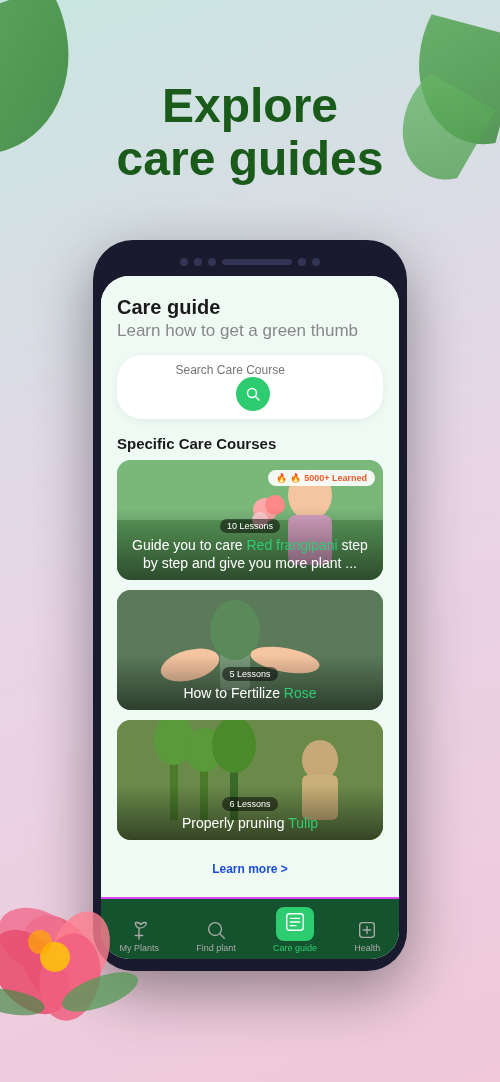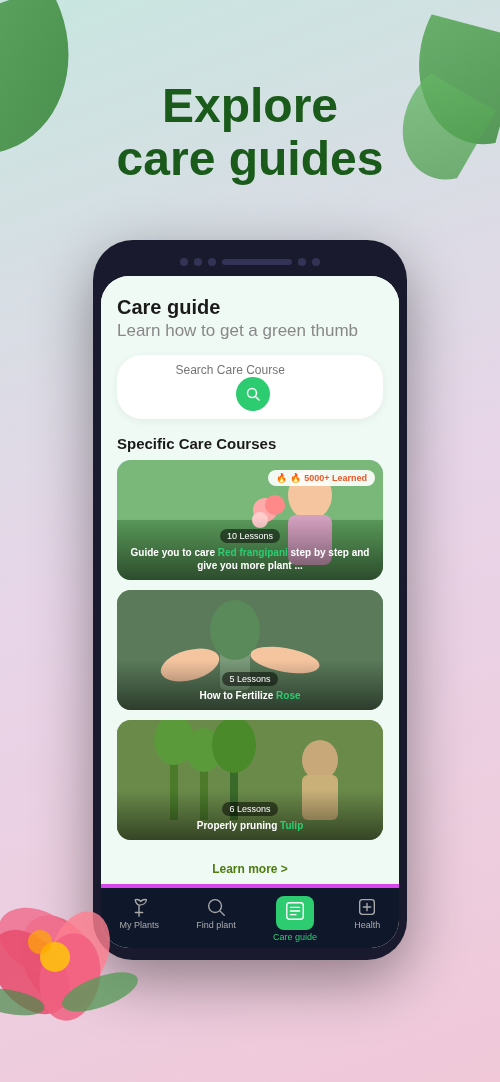--- a/index.html
+++ b/index.html
@@ -184,23 +184,23 @@
     .lessons-badge {
       display: inline-block;
       background: rgba(0,0,0,0.5);
       color: white;
       font-size: 9px;
       padding: 2px 7px;
       border-radius: 10px;
       margin-bottom: 3px;
     }
     .card-desc {
-      font-size: 10px;
+      font-size: 14px;
       color: white;
-      font-weight: 700;
+      font-weight: 400;
       line-height: 1.3;
     }
     .card-desc .highlight {
       color: #2ecc71;
     }
     .hot-badge {
       position: absolute;
       top: 10px; right: 8px;
       background: rgba(255,255,255,0.9);
       border-radius: 10px;
@@ -209,35 +209,35 @@
       color: #e85a2a;
       font-weight: 600;
       display: flex;
       align-items: center;
       gap: 3px;
     }
 
     
     .learn-more {
       text-align: center;
-      padding: 12px 0 8px;
+      padding: 12px 0 21px;
       font-size: 12px;
-      color: #4d7c0f;
+      color: #1d4ed8;
       font-weight: 700;
       cursor: pointer;
     }
 
     
     .bottom-nav {
-      background: #0f172a;
+      background: #14532d;
       display: flex;
       justify-content: space-around;
-      align-items: flex-start;
+      align-items: flex-end;
       padding: 8px 0 6px;
-      border-top: 4px solid #d946ef;
+      border-top: 2px solid #d946ef;
     }
     .nav-item {
       display: flex;
       flex-direction: column;
       align-items: center;
       gap: 2px;
       cursor: pointer;
     }
     .nav-label {
       font-size: 9px;

